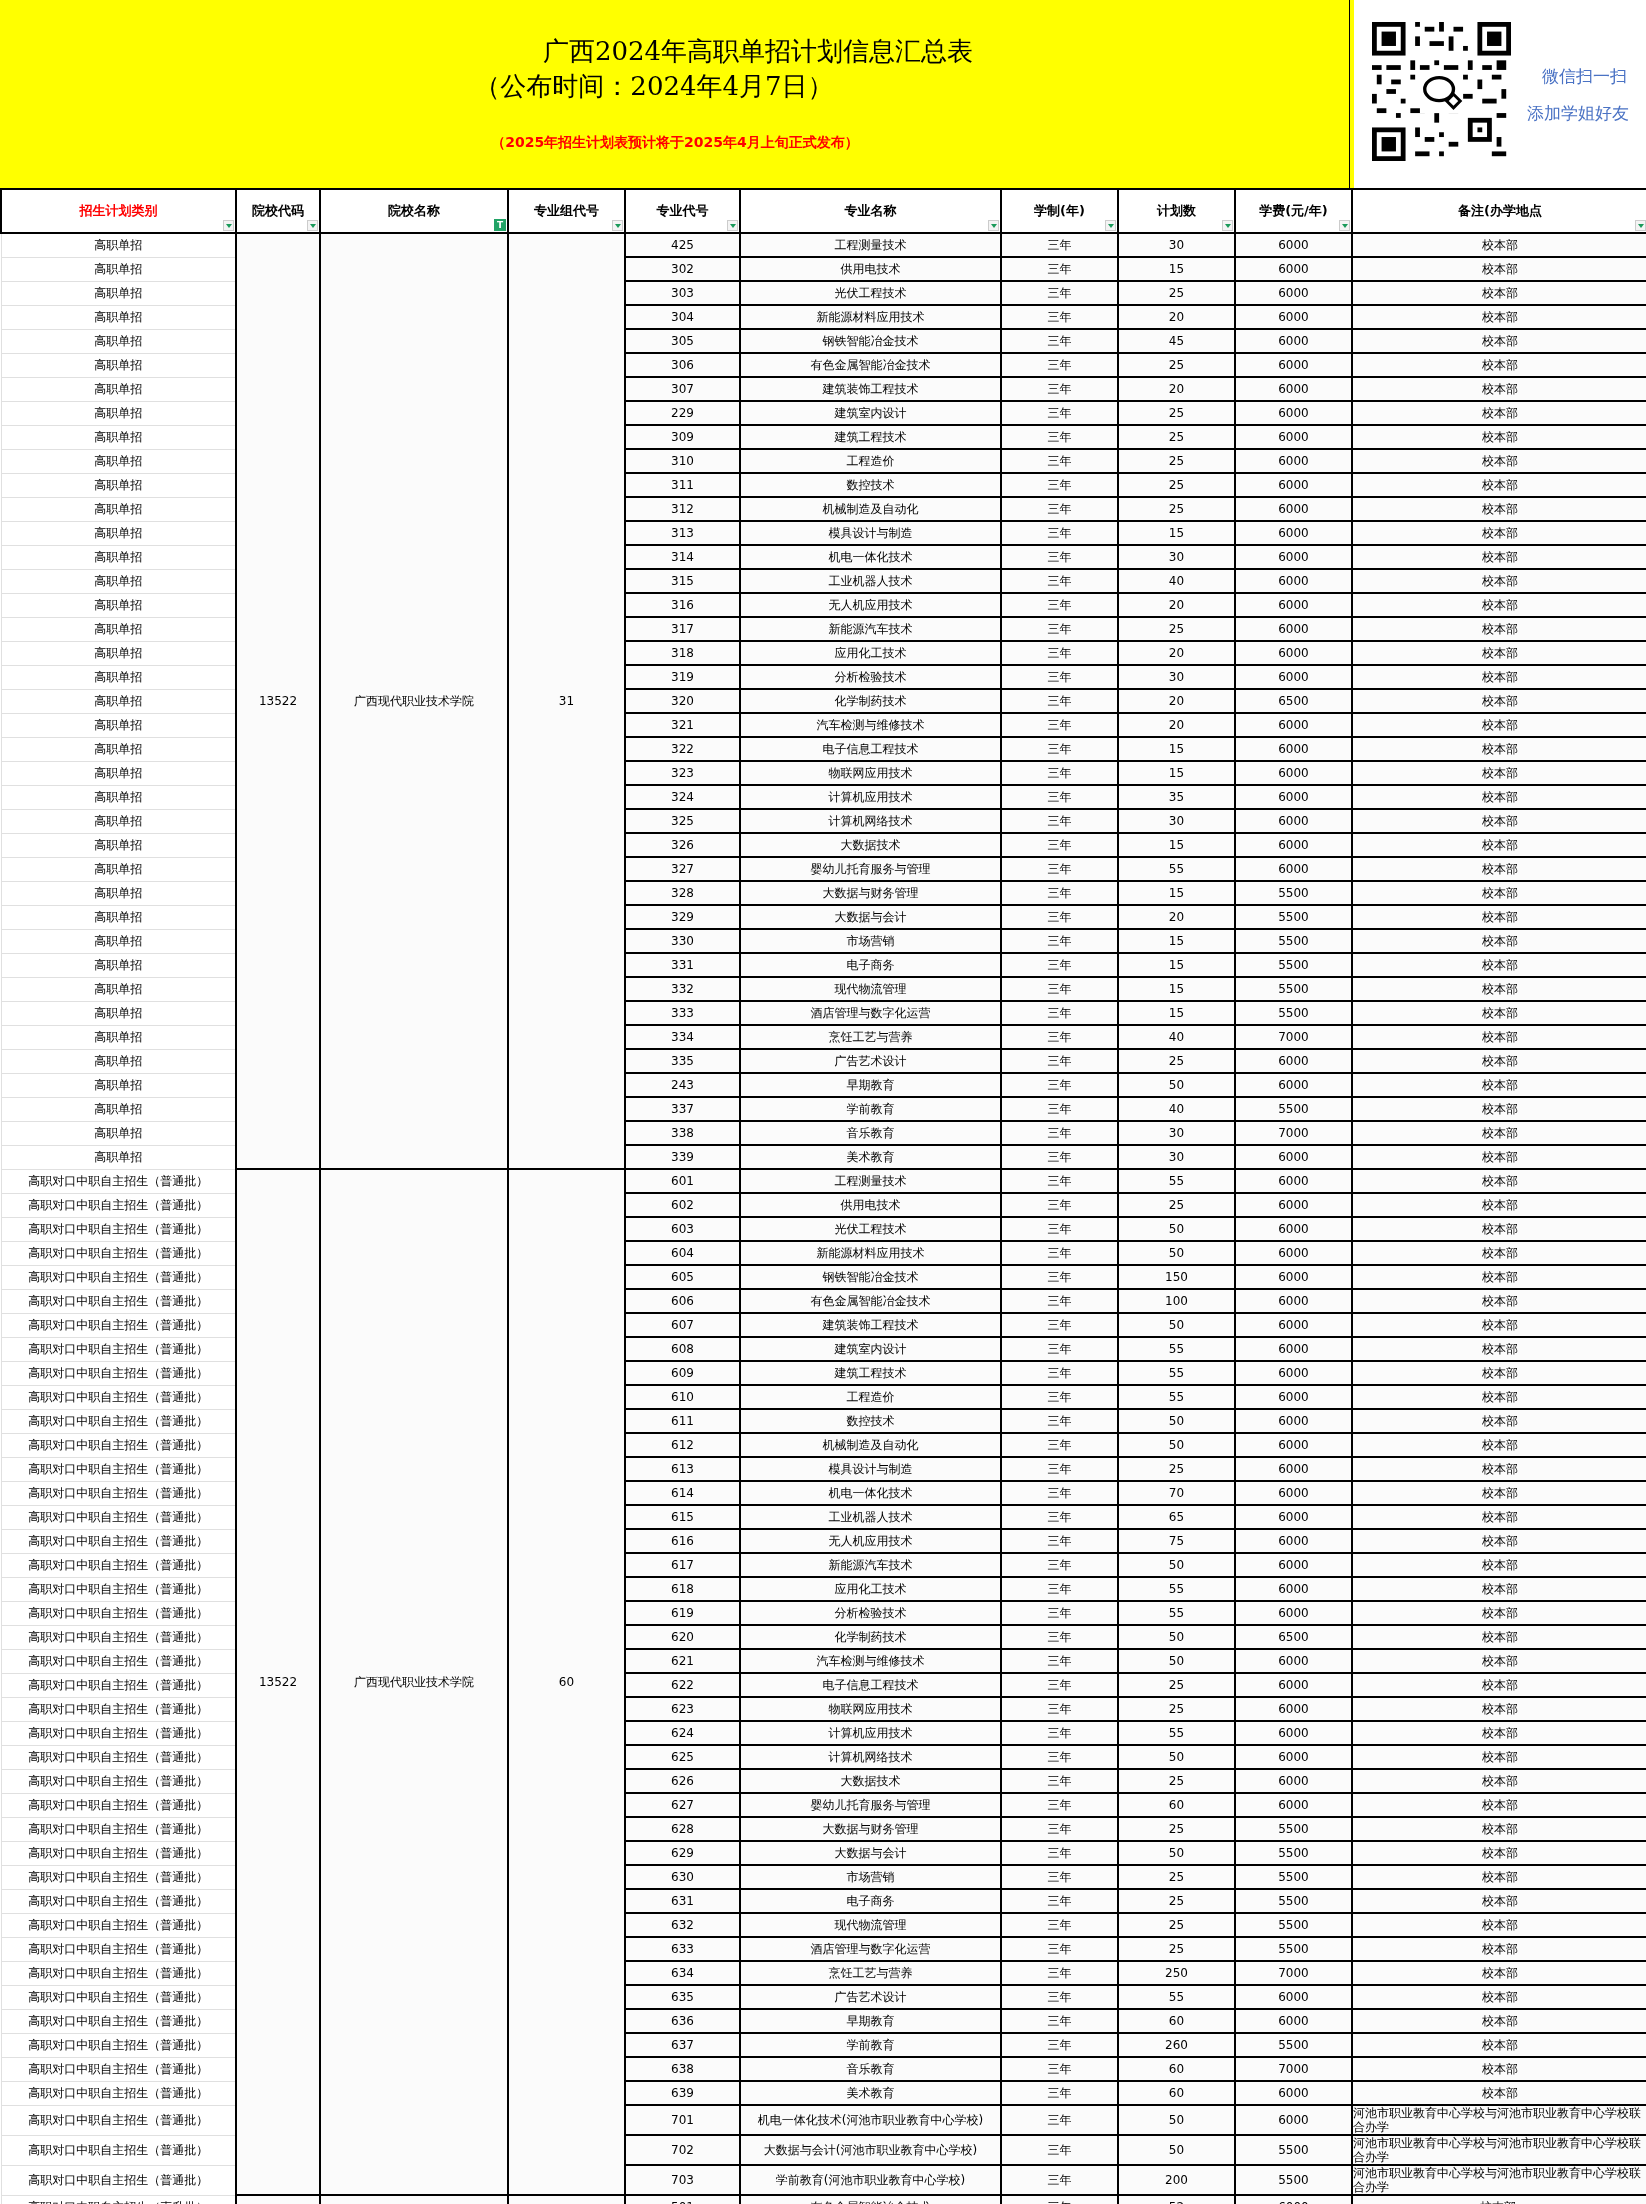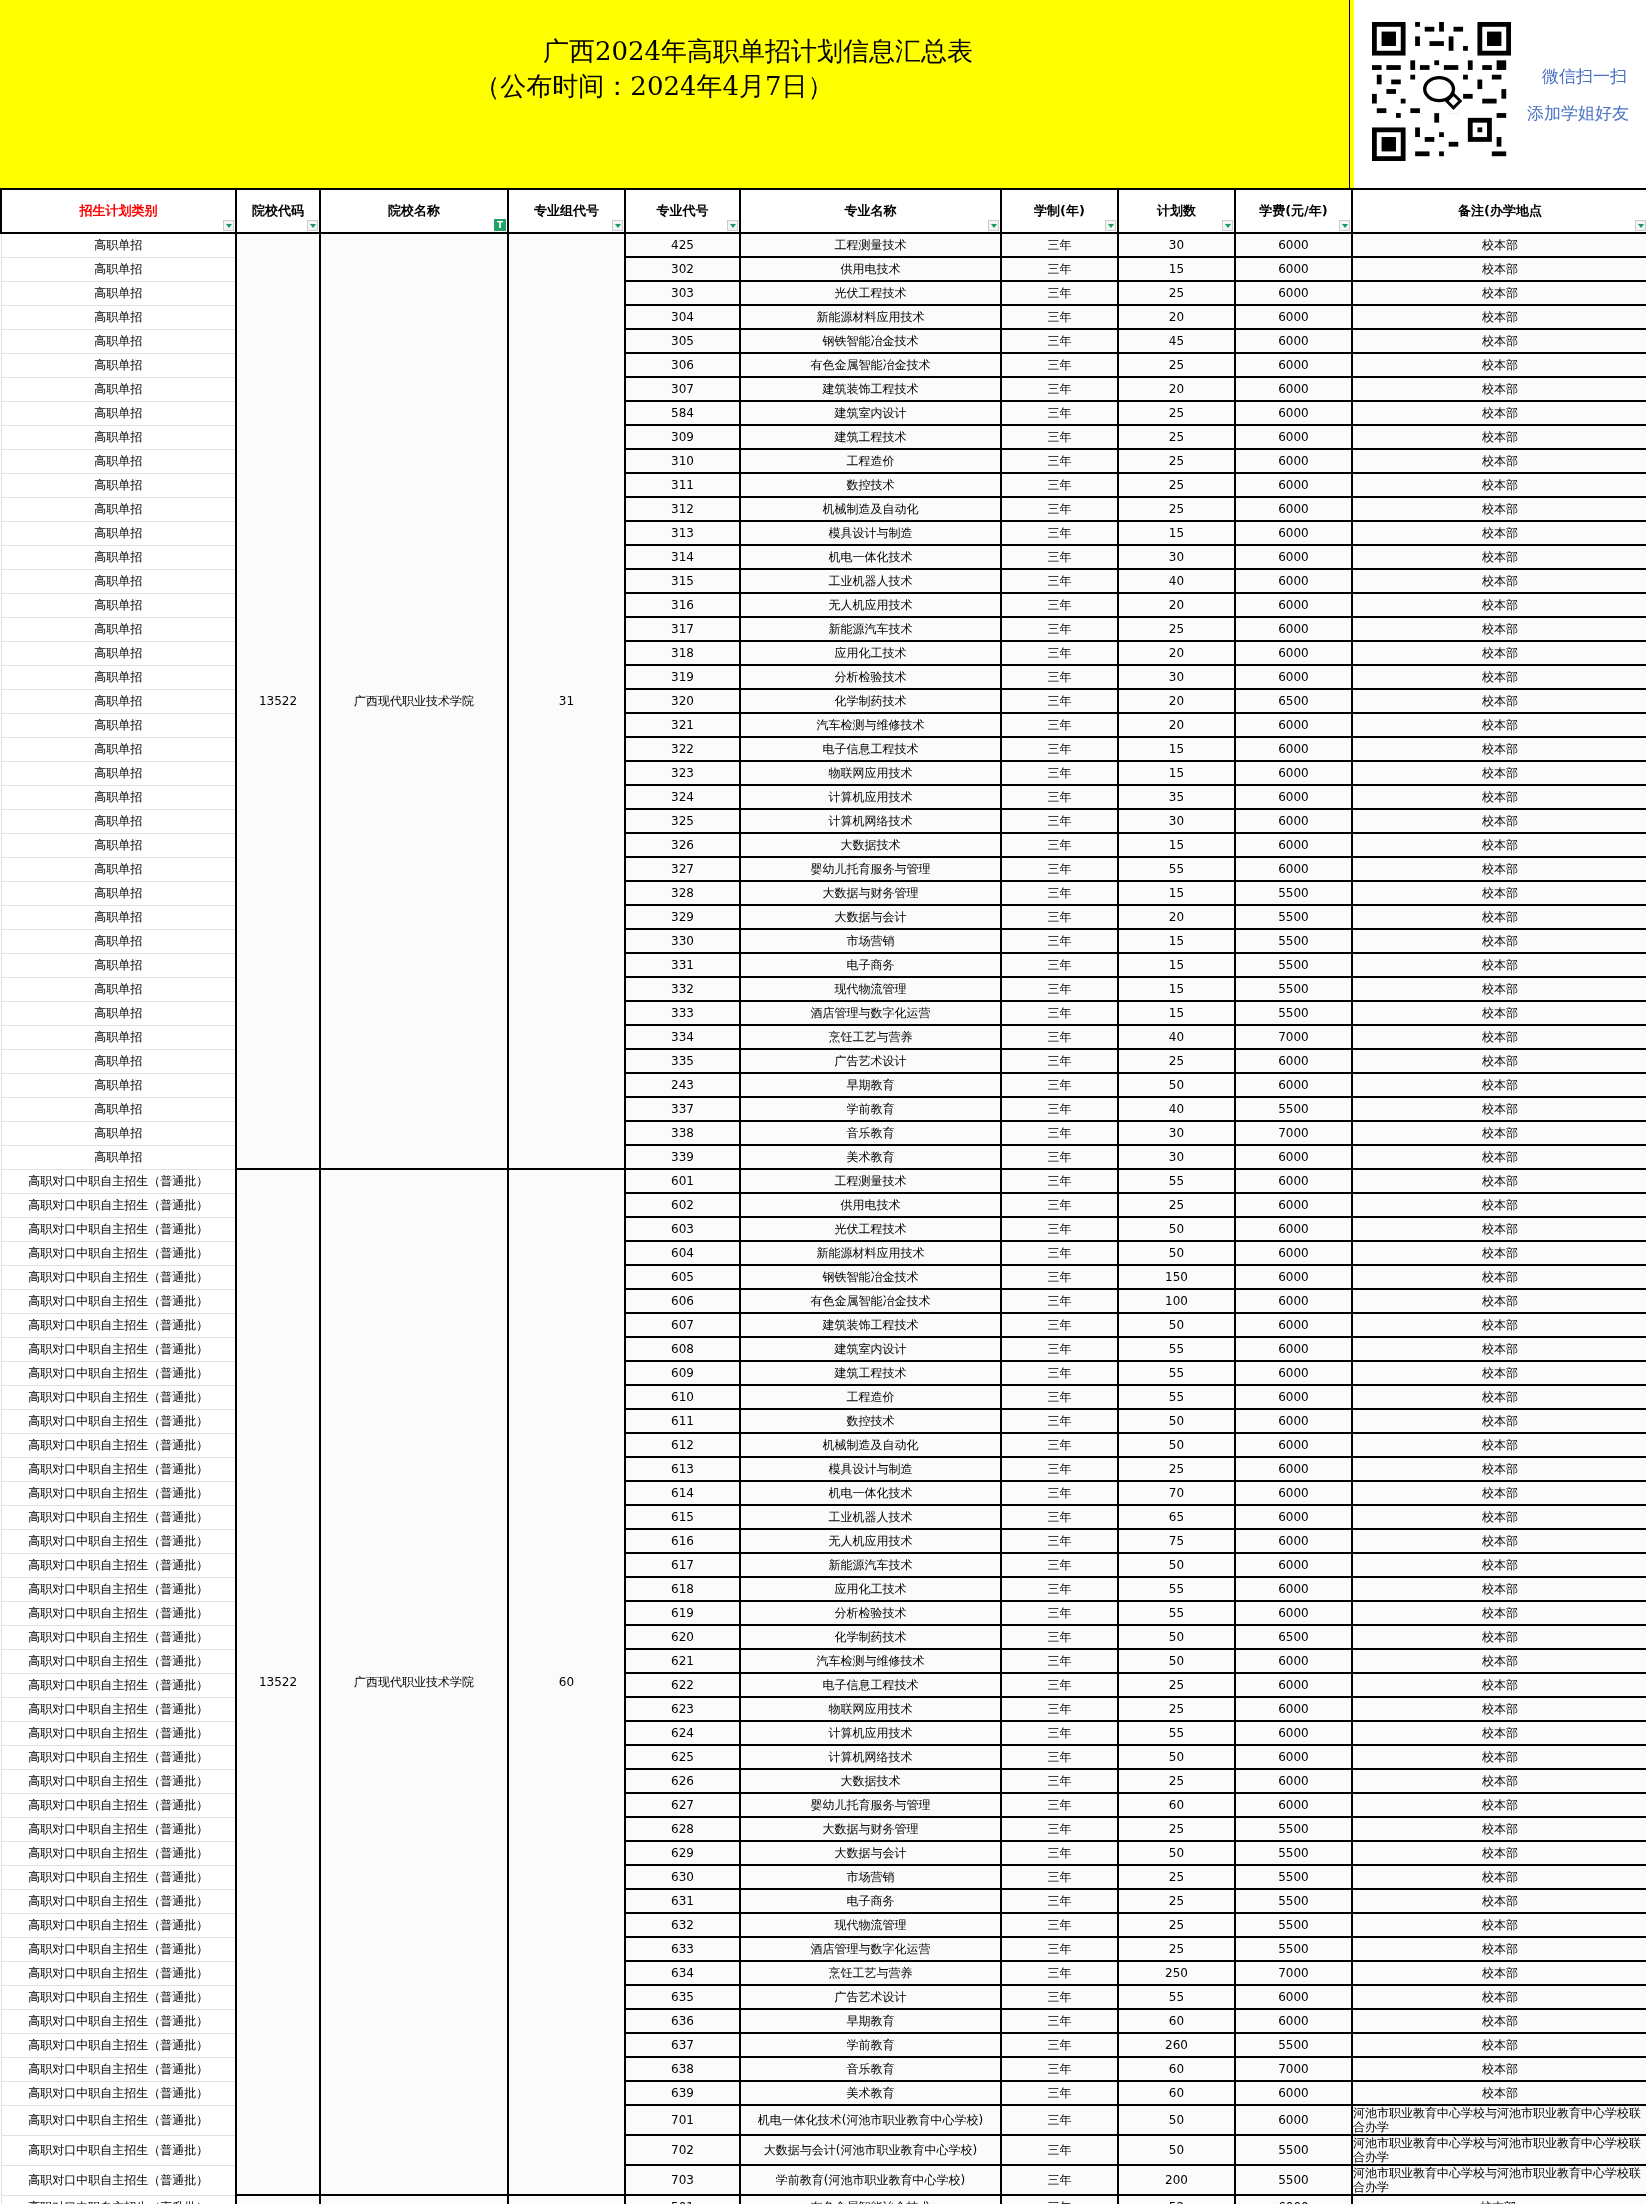--- a/index.html
+++ b/index.html
@@ -37,20 +37,21 @@
   td.merged { border:2px solid #000; background:#fbfbfb; }
   td.cell { border:2px solid #000; }
   td.note-long { font-size:12px; line-height:14px; white-space:normal; text-align:left; vertical-align:top; }
 </style>
 </head>
 <body>
 
 <div class="banner">
   <div class="title1">广西2024年高职单招计划信息汇总表</div>
   <div class="title2">（公布时间：2024年4月7日）</div>
+  <div class="subnote">（2025年招生计划表预计将于2025年4月上旬正式发布）</div>
 </div>
 
 <div class="qrbox">
   <svg class="qr" viewBox="0 0 29 29">
     <rect width="29" height="29" fill="#fff"></rect>
     <g fill="#000">
       <rect x="0" y="0" width="7" height="7"></rect>
         <rect x="1" y="1" width="5" height="5" fill="#fff"></rect>
         <rect x="2" y="2" width="3" height="3"></rect>
       <rect x="22" y="0" width="7" height="7"></rect>
@@ -203,21 +204,21 @@
         <td class="cat">高职单招</td>
         <td class="cell">307</td>
         <td class="cell">建筑装饰工程技术</td>
         <td class="cell">三年</td>
         <td class="cell">20</td>
         <td class="cell">6000</td>
         <td class="cell">校本部</td>
       </tr>
       <tr style="height: 24px;">
         <td class="cat">高职单招</td>
-        <td class="cell">584</td>
+        <td class="cell">229</td>
         <td class="cell">建筑室内设计</td>
         <td class="cell">三年</td>
         <td class="cell">25</td>
         <td class="cell">6000</td>
         <td class="cell">校本部</td>
       </tr>
       <tr style="height: 24px;">
         <td class="cat">高职单招</td>
         <td class="cell">309</td>
         <td class="cell">建筑工程技术</td>

